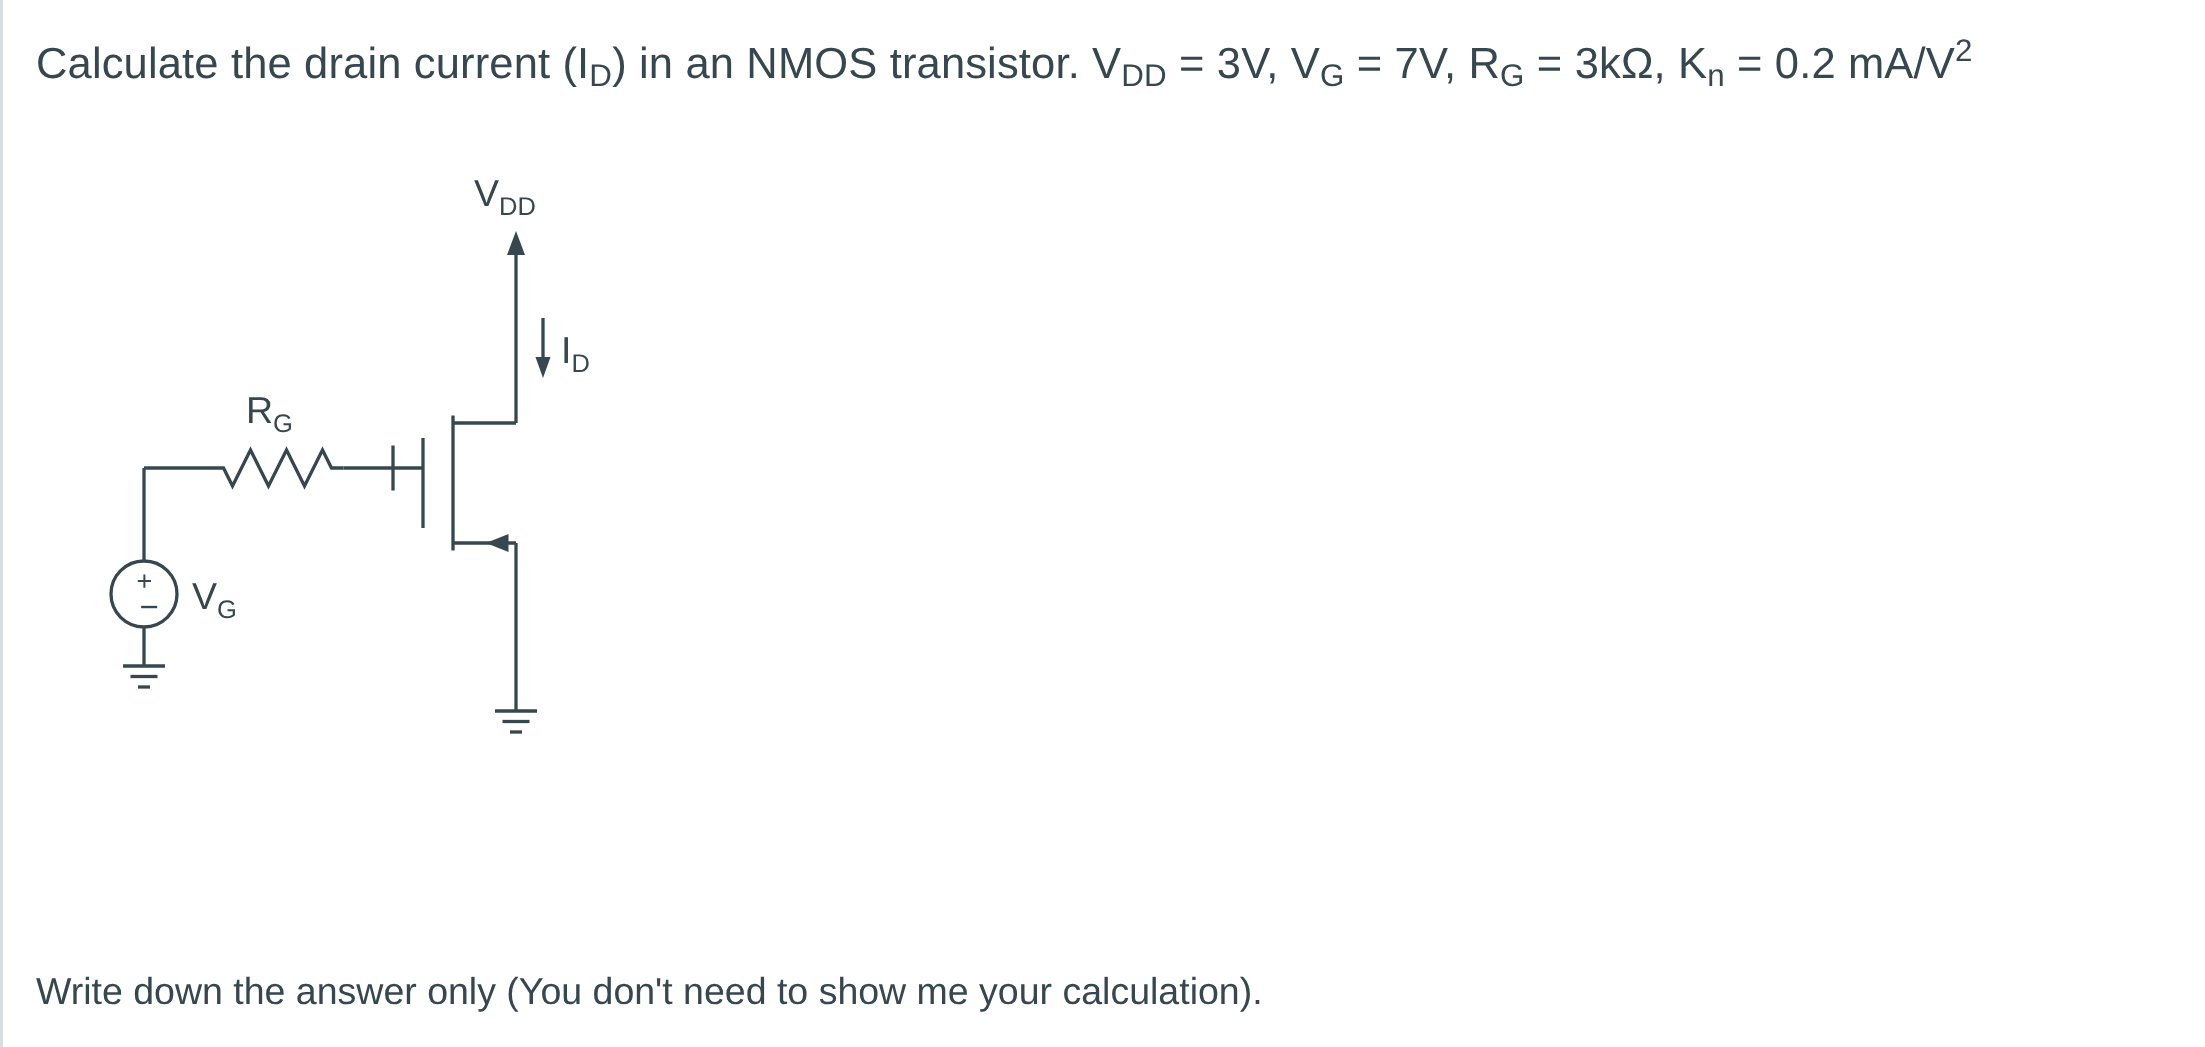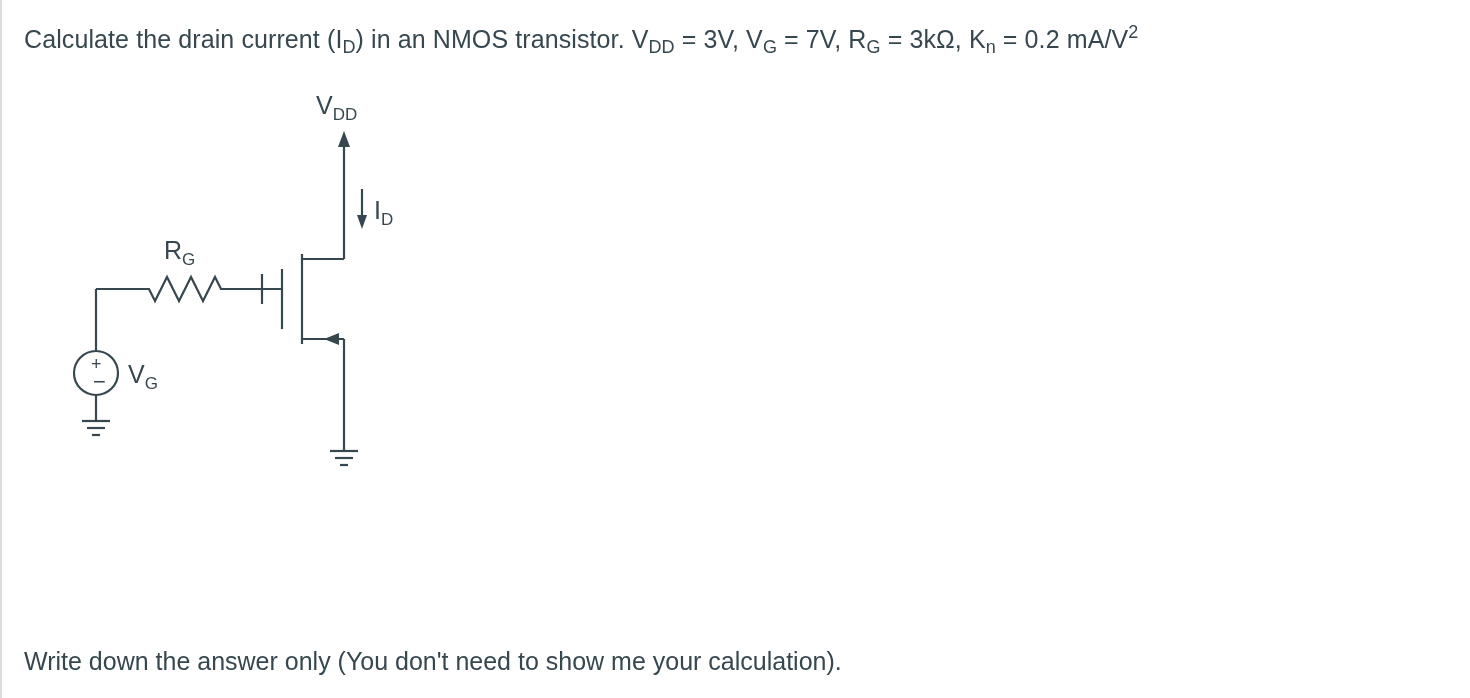--- a/index.html
+++ b/index.html
@@ -11,34 +11,34 @@
   }
   .page {
     width: 1470px;
     height: 698px;
     box-sizing: border-box;
     border-left: 2px solid #d7dde0;
     padding: 18px 30px 10px 22px;
     position: relative;
   }
   .question {
-    font-size: 25px;
+    font-size: 29px;
     line-height: 1.6;
     letter-spacing: 0.1px;
   }
   .sub {
     font-size: 0.72em;
     vertical-align: -0.25em;
   }
   .sup {
     font-size: 0.72em;
     vertical-align: 0.55em;
   }
   .diagram-wrap {
-    margin-top: 28px;
+    margin-top: 44px;
     margin-left: 0;
   }
   .diagram {
     stroke: #37474f;
     stroke-width: 2.2;
     fill: none;
   }
   .label {
     font-size: 25px;
     fill: #37474f;

